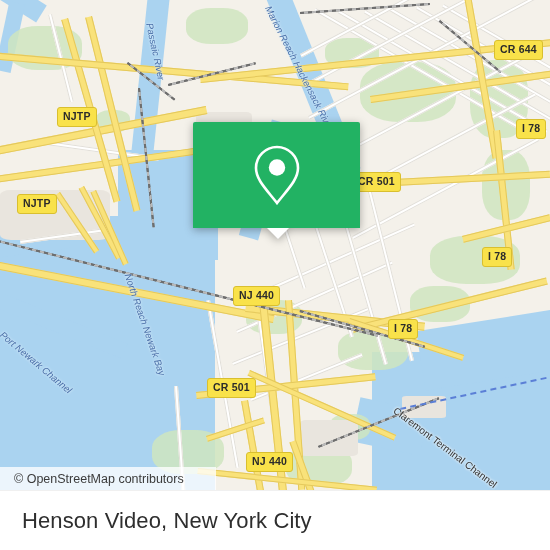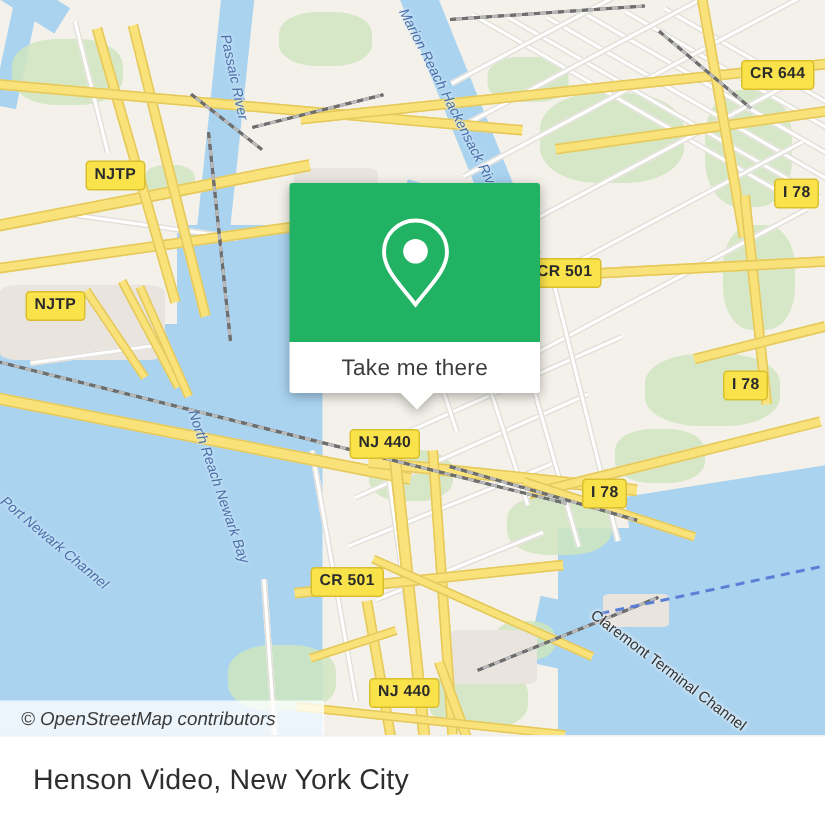--- a/index.html
+++ b/index.html
@@ -52,21 +52,21 @@
   
   #attrib{position:absolute;left:0;top:467px;height:23px;
           background:rgba(255,255,255,.78);display:flex;align-items:center;
           padding:0 8px 0 14px;}
   #attrib span{font-size:12.5px;color:#3b3b3b;}
 
   
   #footer{position:absolute;left:0;top:490px;width:550px;height:60px;background:#fff;
           display:flex;align-items:center;justify-content:space-between;
           padding:0 18px 0 22px;box-sizing:border-box;border-top:1px solid #f0f0f0;}
-  #place{font-size:19px;color:#2e2e2e;letter-spacing:.1px;}
+  #place{font-size:22px;color:#2e2e2e;letter-spacing:.1px;}
   #brand{display:flex;align-items:center;gap:3px;}
   #brand .word{font-size:29px;color:#1a1a1a;letter-spacing:-.8px;font-weight:bold;}
 </style>
 </head>
 <body>
 
 <div id="root">
 
   <div id="map">
     <div class="land"></div>
@@ -195,27 +195,24 @@
     <div class="shield" style="left:207px;top:378px;">CR 501</div>
     <div class="shield" style="left:246px;top:452px;">NJ 440</div>
 
     <div id="popup">
       <div class="head">
         <svg width="48" height="62" viewBox="0 0 48 62">
           <path d="M24 3 C12.4 3 3 12.4 3 24 C3 36 14 46 24 59 C34 46 45 36 45 24 C45 12.4 35.6 3 24 3 Z" fill="none" stroke="#ffffff" stroke-width="2.6"></path>
           <circle cx="24" cy="23.5" r="8.2" fill="#ffffff"></circle>
         </svg>
       </div>
-      <div class="foot">
-        <span>Take me there</span>
-      </div>
       <div class="tail"></div>
     </div>
 
-    <div id="attrib" style="width: 194px; font-style: italic;">
+    <div id="attrib" style="width: 194px;">
       <span>© OpenStreetMap contributors</span>
     </div>
   </div>
 
   <div id="footer">
     <div id="place">Henson Video, New York City</div>
   </div>
 
 </div>
 

